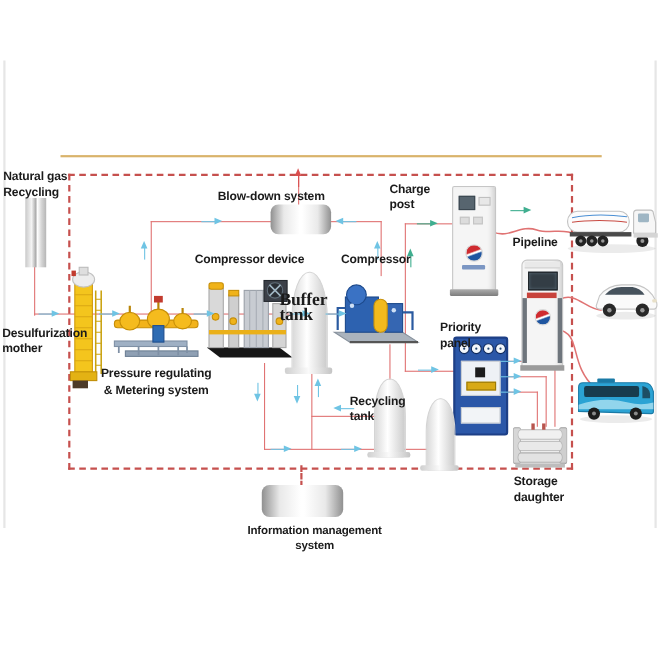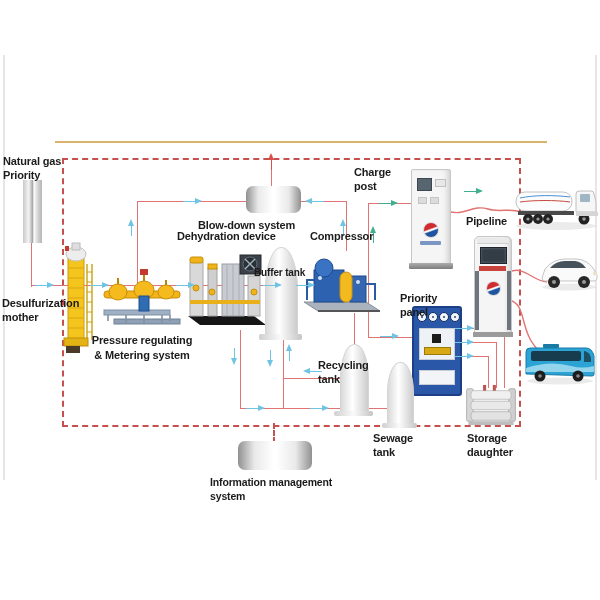--- a/index.html
+++ b/index.html
@@ -296,30 +296,29 @@
       <path d="M3 30q24-8 45-2 12 3 23 0v6H3z" fill="#bfe9f7" opacity="0.7"></path>
       <rect x="20" y="6" width="16" height="4" rx="1" fill="#1a7aa6"></rect>
       <circle cx="17" cy="38" r="5.5" fill="#1d1d1d"></circle>
         <circle cx="55" cy="38" r="5.5" fill="#1d1d1d"></circle>
       <circle cx="17" cy="38" r="1.8" fill="#8a8a8a"></circle>
         <circle cx="55" cy="38" r="1.8" fill="#8a8a8a"></circle>
     </svg>
   </div>
 
   <div class="lbl" style="left:3px;top:154px;width:72px;">Natural gas
-Priority</div>
+Recycling</div>
   <div class="lbl" style="left:2px;top:296px;width:90px;">Desulfurization
 mother</div>
   <div class="lbl" style="left:88px;top:333px;width:108px;text-align:center;line-height:15px;">Pressure regulating
 &amp; Metering system</div>
-  <div class="lbl" style="left:177px;top:229px;width:100px;">Dehydration device</div>
-  <div class="lbl" style="left:198px;top:172px;width:100px;margin-top:46px;">Blow-down system</div>
-  <div class="lbl" style="left:254px;top:266px;width:60px;font-size:10px;">Buffer tank</div>
+  <div class="lbl" style="left:177px;top:229px;width:100px;">Compressor device</div>
+  <div class="lbl" style="left:198px;top:172px;width:100px;">Blow-down system</div>
+  <div class="lbl" style="left:254px;top:266px;width:60px;font-size:16px;font-family:Liberation Serif, serif;">Buffer tank</div>
   <div class="lbl" style="left:310px;top:229px;width:62px;text-align:center;">Compressor</div>
   <div class="lbl" style="left:354px;top:165px;width:62px;">Charge post</div>
   <div class="lbl" style="left:466px;top:214px;width:52px;">Pipeline</div>
   <div class="lbl" style="left:400px;top:291px;width:64px;">Priority panel</div>
   <div class="lbl" style="left:318px;top:358px;width:70px;">Recycling tank</div>
-  <div class="lbl" style="left:373px;top:431px;width:62px;">Sewage tank</div>
   <div class="lbl" style="left:467px;top:431px;width:80px;">Storage daughter</div>
-  <div class="lbl" style="left:210px;top:475px;width:152px;font-size:10.5px;">Information management system</div>
+  <div class="lbl" style="left:210px;top:475px;width:152px;font-size:10.5px;text-align:center;">Information management system</div>
 
 </div>
 
 </body></html>

